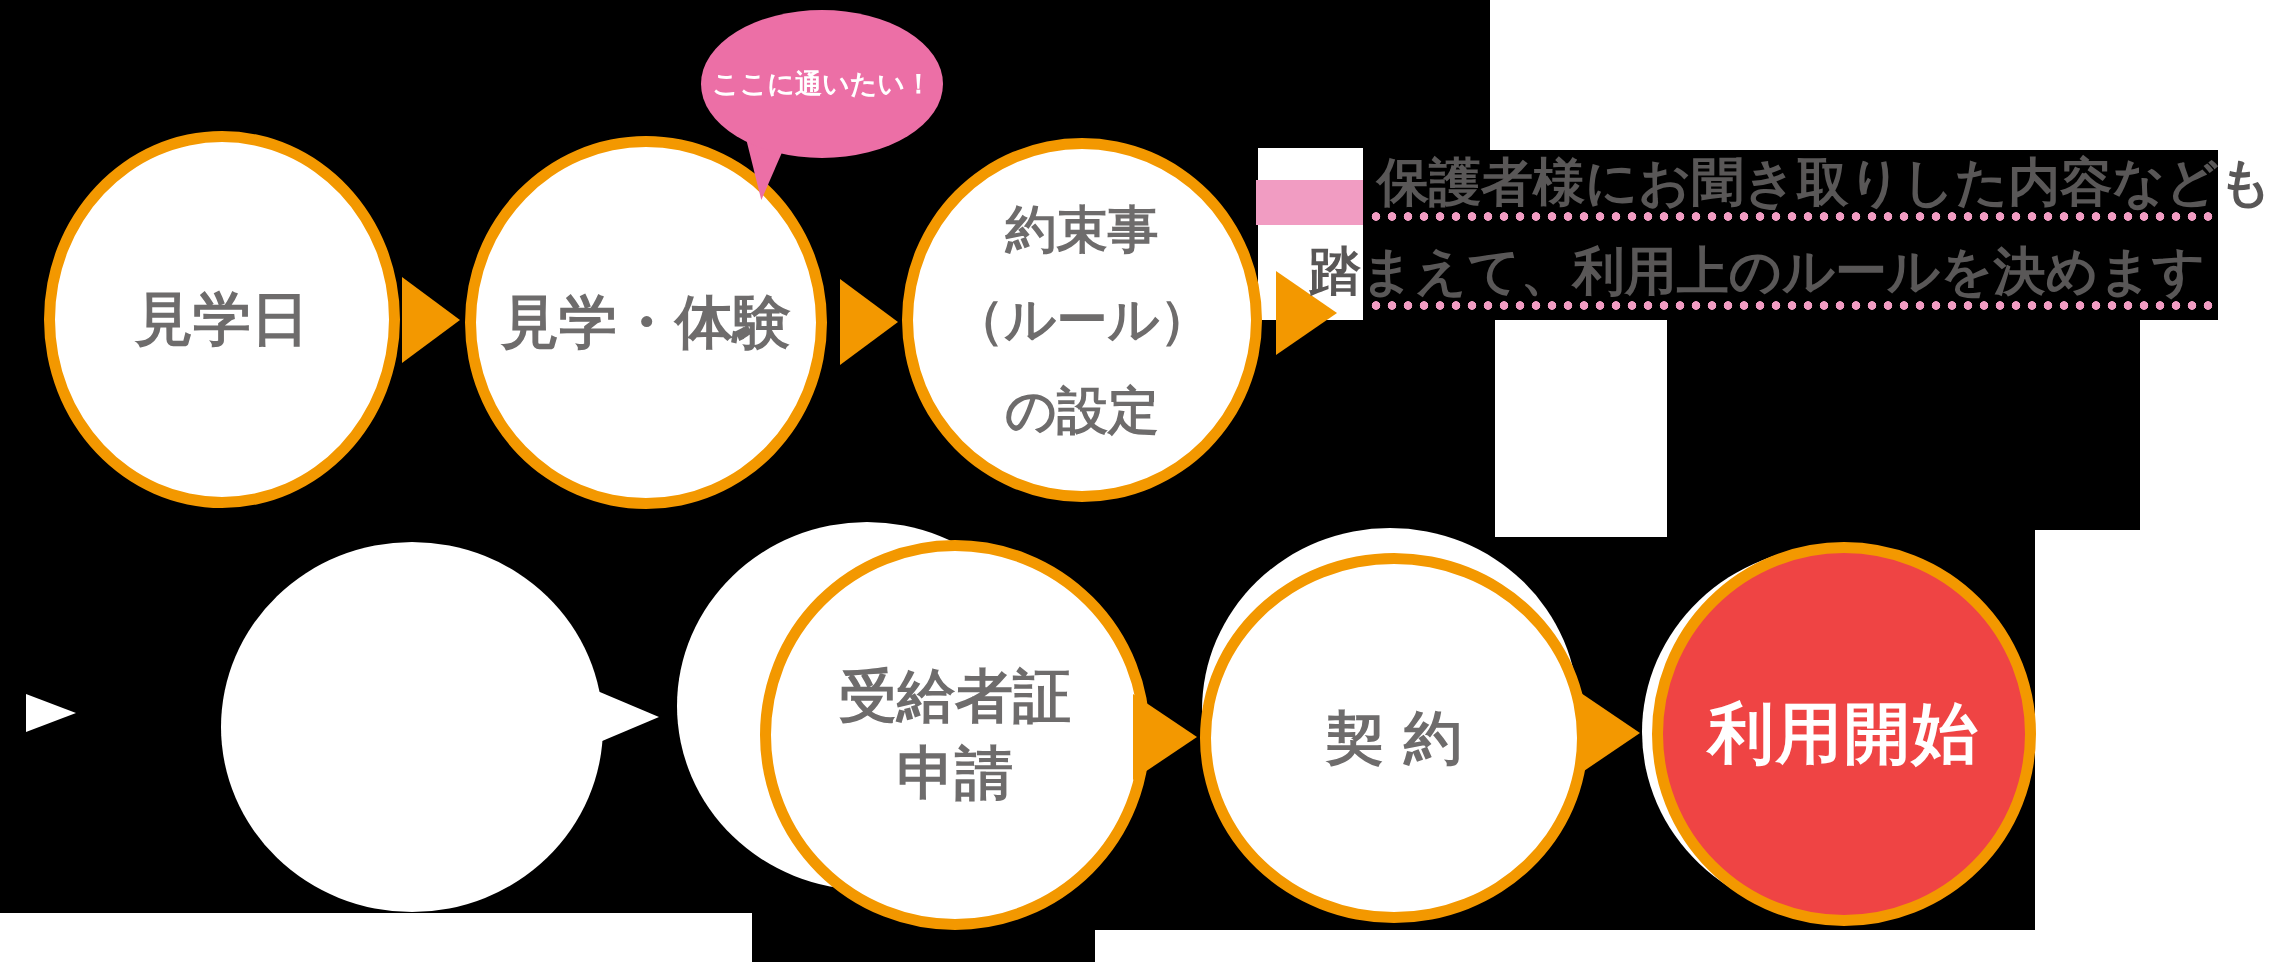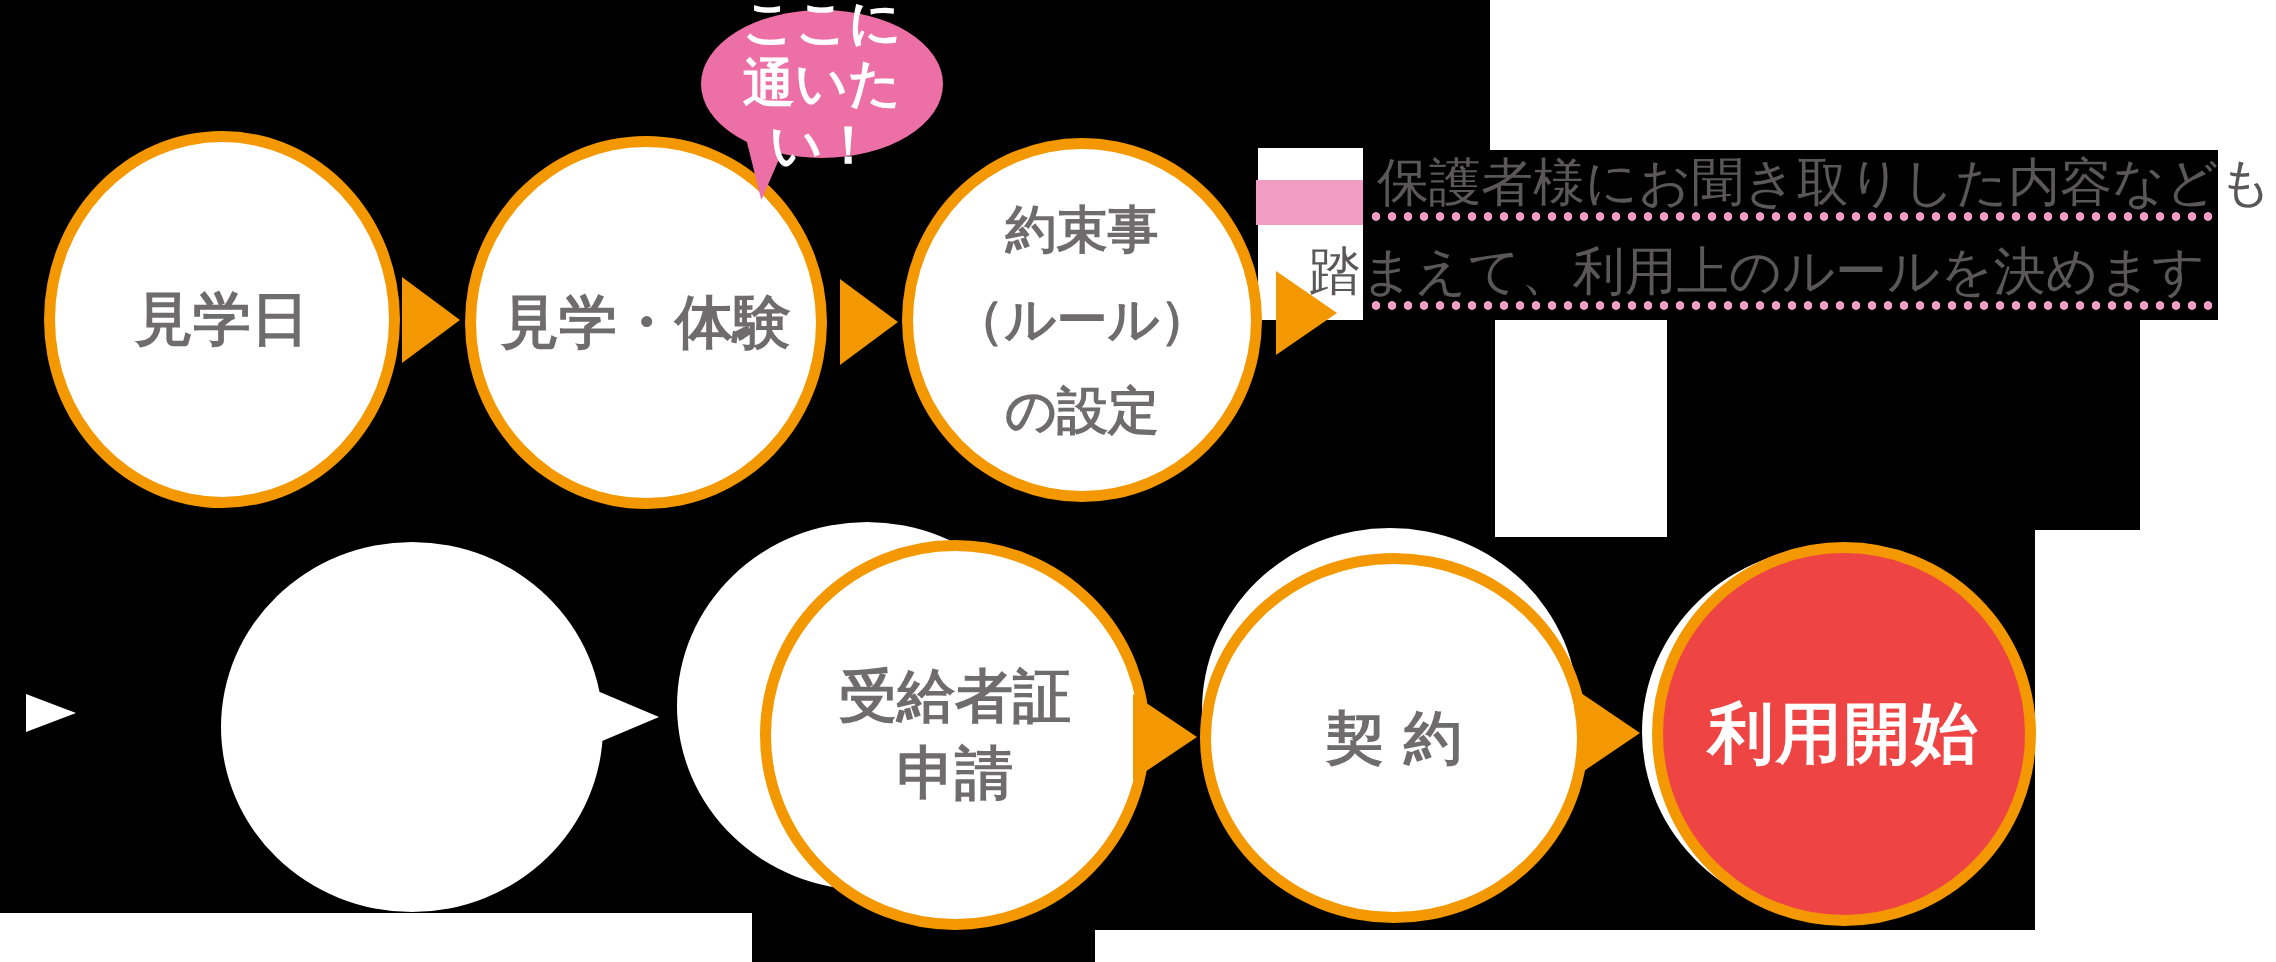--- a/index.html
+++ b/index.html
@@ -17,31 +17,31 @@
   .step.filled{background:#ef4444;color:#fff;}
   .s1,.s4{font-size:58px;}
   .s2{font-size:58px;}
   .s3{font-size:51px;line-height:1.28;}
   .s5{font-size:58px;}
   .s6{font-size:66px;letter-spacing:2px;}
   
   .arrow{width:0;height:0;border-top:43px solid transparent;border-bottom:43px solid transparent;
          border-left:58px solid #f39800;}
   
-  .bubble{background:#ec6fa6;border-radius:50%;display:flex;flex-direction:column;
+  .bubble{background:#ec6fa6;border-radius:50%;display:flex;flex-direction:row;
           align-items:center;justify-content:center;color:#fff;font-weight:bold;
-          font-size:52px;line-height:1.18;text-align:center;z-index:6;}
+          font-size:27px;line-height:1.18;text-align:center;z-index:6;}
   .bubble-tail{background:#ec6fa6;clip-path:polygon(10% 0%,78% 18%,38% 100%);z-index:5;}
   
   .wtail{background:#fff;clip-path:polygon(0% 12%,100% 50%,0% 88%);}
   
   .swatch-white{background:#fff;}
   .swatch-pink{background:#f19cc2;}
   
-  .ann{color:#595757;font-weight:normal;font-size:52px;white-space:nowrap;letter-spacing:0px;}
+  .ann{color:#595757;font-weight:bold;font-size:52px;white-space:nowrap;letter-spacing:0px;}
   .dots{height:13px;background-image:radial-gradient(circle,#f19cc2 4px,rgba(0,0,0,0) 4.6px);
         background-size:16px 13px;background-repeat:repeat-x;background-position:0 center;}
   .z1{z-index:1}.z2{z-index:2}.z3{z-index:3}
 </style>
 </head>
 <body>
 
 <div class="canvas">
 
   <div class="abs wpanel z1" style="left:1490px;top:0;width:786px;height:150px;"></div>

